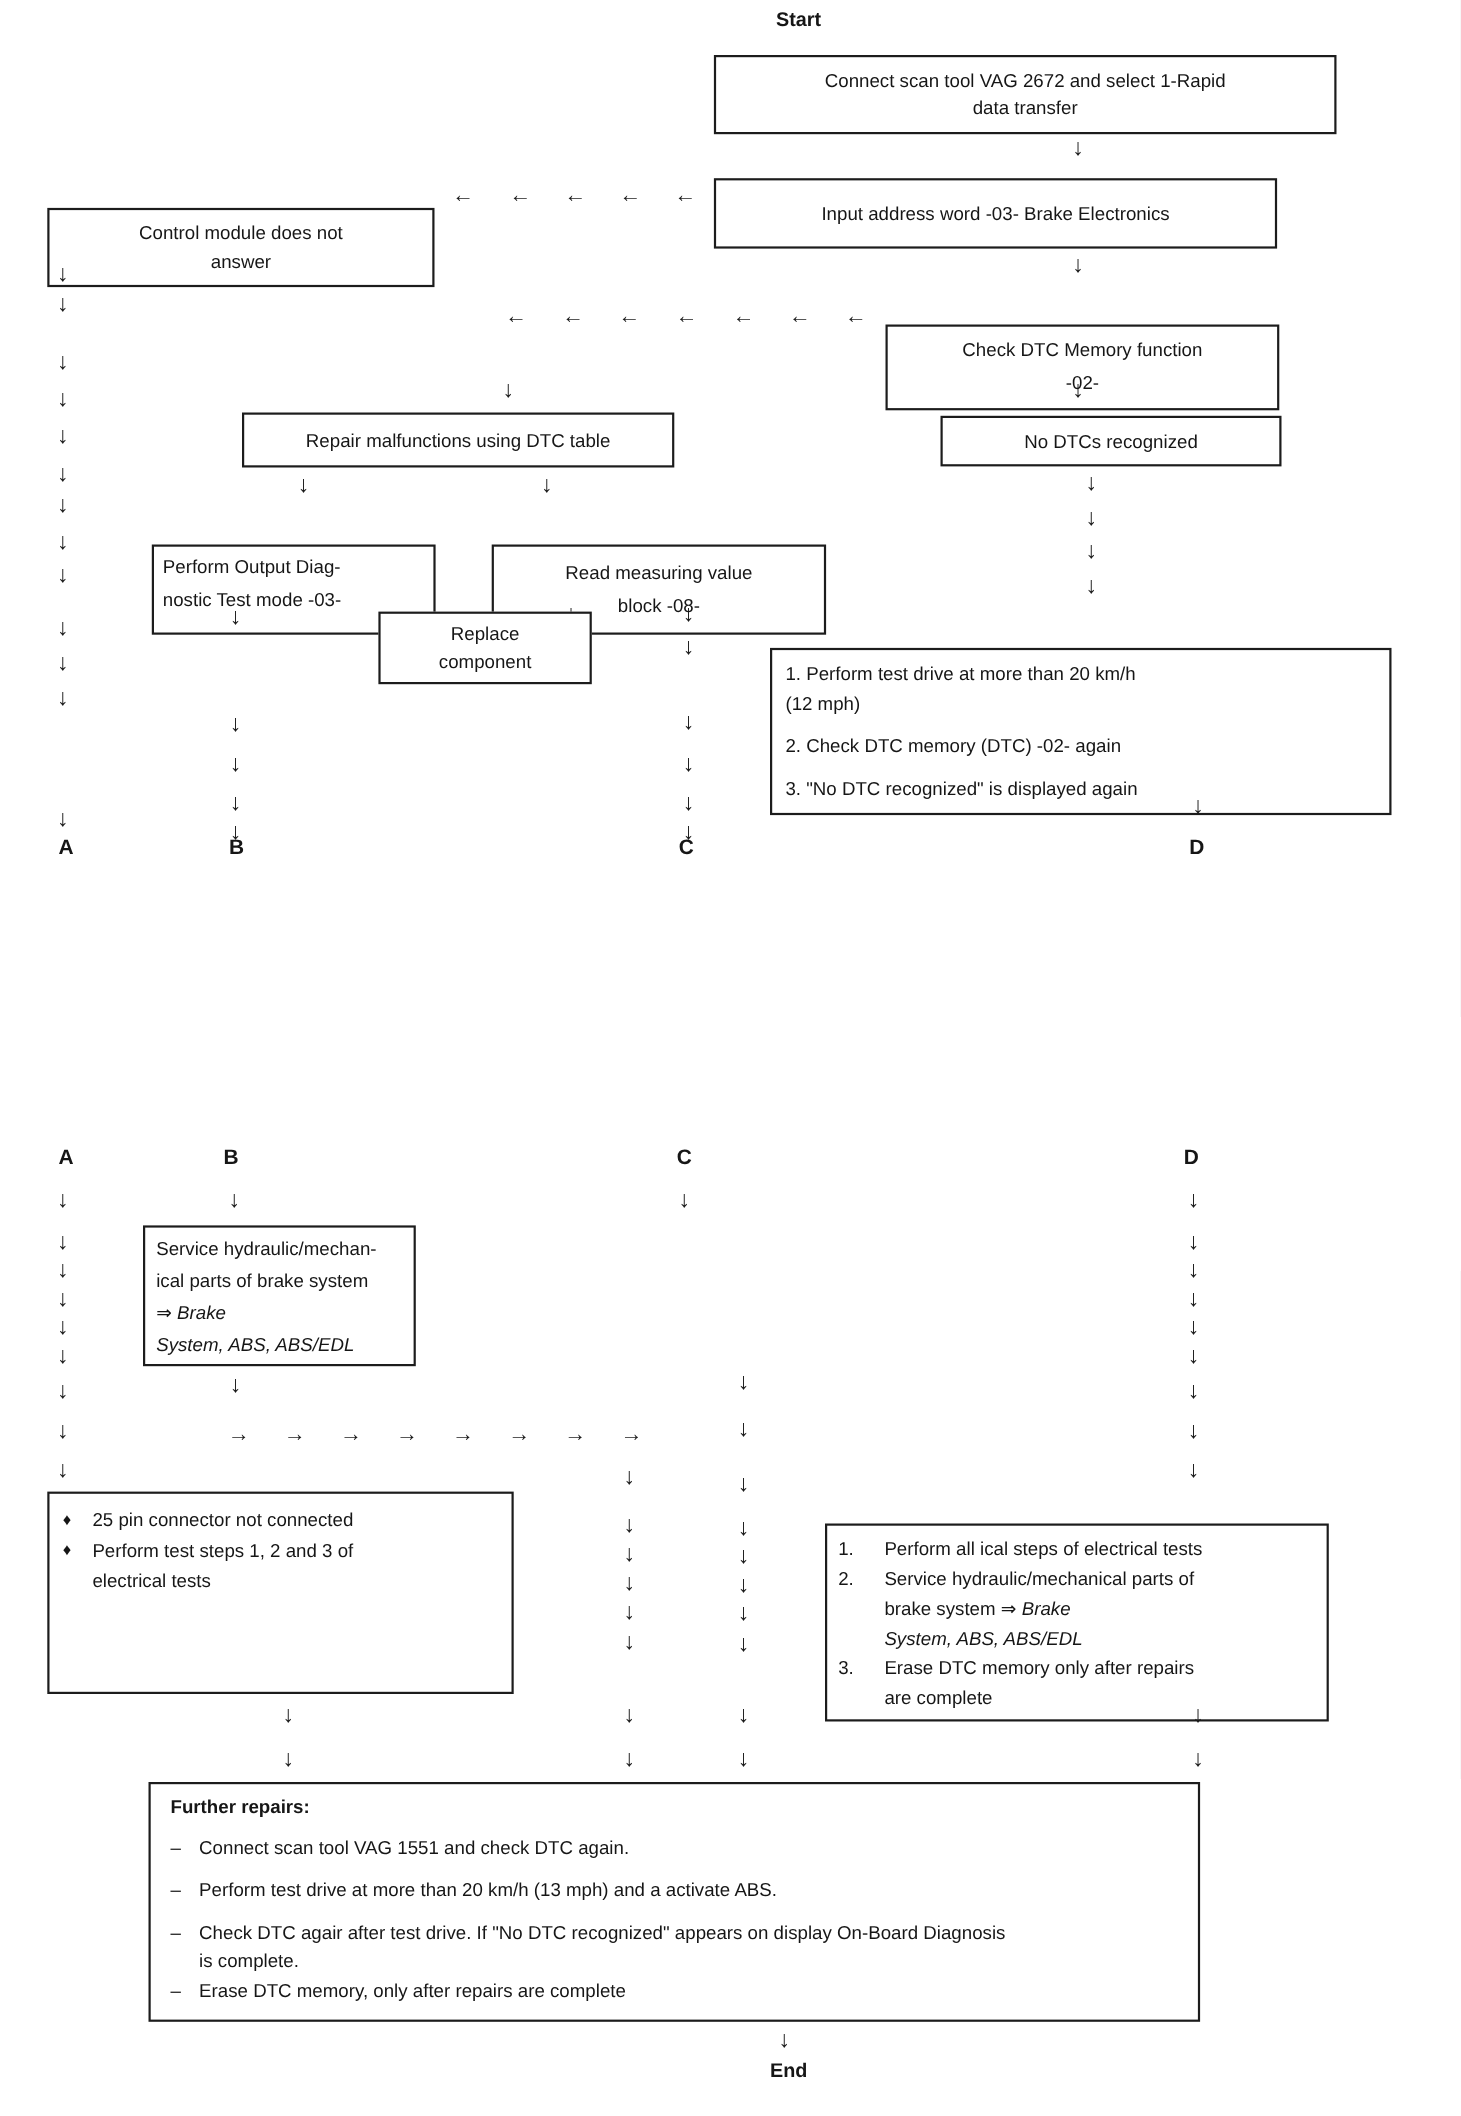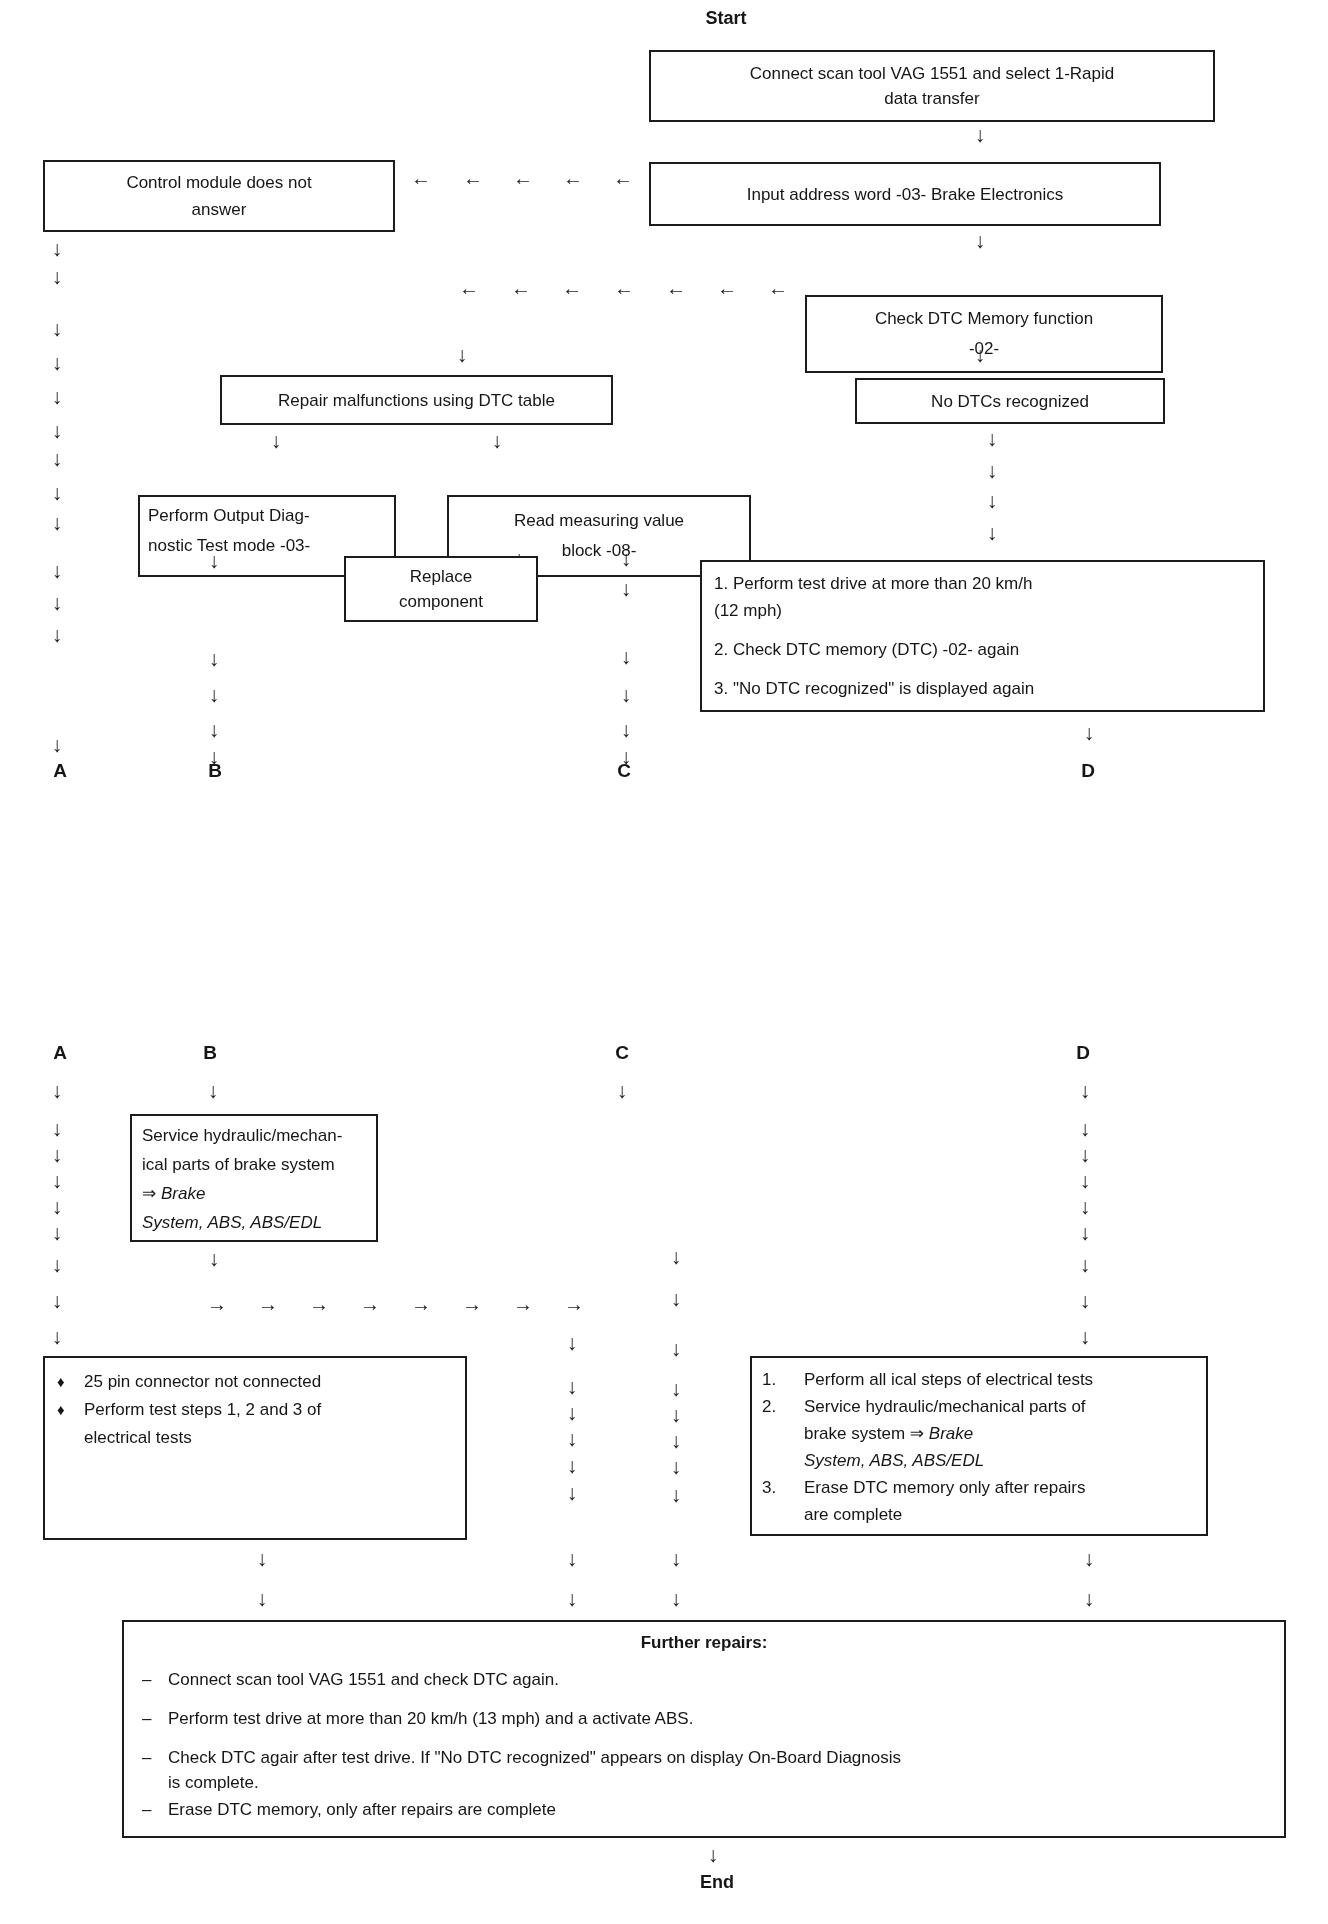--- a/index.html
+++ b/index.html
@@ -21,32 +21,32 @@
   .brow{display:flex;width:100%;}
   .bul{width:27px;flex:none;font-size:15px;}
   .hang{padding-left:27px;}
   .fbox{justify-content:flex-start;}
   .ftitle{font-weight:bold;font-size:17px;margin-bottom:12px;}
   .frow{display:flex;width:100%;text-align:left;margin-top:14px;font-size:17px;line-height:25px;}
   .dash{width:26px;flex:none;}
   .ftext{flex:1;}
   .lh29{line-height:29px;}
   .lh30{line-height:30px;margin-top:33px;}
-  .lh27{line-height:27px;}
+  .lh27{line-height:27px;margin-top:29px;}
   .lh28{line-height:28px;}
 </style>
 </head>
 <body>
 
 <div class="canvas">
 
   <div class="hdr" style="left:726px;top:8px">Start</div>
 
   <div class="box" style="left:649px;top:50px;width:566px;height:72px">
-    <div>Connect scan tool VAG 1551 and select 1-Rapid</div>
+    <div>Connect scan tool VAG 2672 and select 1-Rapid</div>
     <div>data transfer</div>
   </div>
   <span class="ar" style="left:980px;top:124px">↓</span>
 
   <div class="box lh27" style="left:43px;top:160px;width:352px;height:72px">
     <div>Control module does not</div>
     <div>answer</div>
   </div>
 
   <span class="al" style="left:411px;top:168px">←</span>
@@ -251,21 +251,21 @@
 
   <span class="ar" style="left:262px;top:1548px">↓</span>
   <span class="ar" style="left:572px;top:1548px">↓</span>
   <span class="ar" style="left:676px;top:1548px">↓</span>
   <span class="ar" style="left:1089px;top:1548px">↓</span>
   <span class="ar" style="left:262px;top:1588px">↓</span>
   <span class="ar" style="left:572px;top:1588px">↓</span>
   <span class="ar" style="left:676px;top:1588px">↓</span>
   <span class="ar" style="left:1089px;top:1588px">↓</span>
 
-  <div class="box la fbox" style="left:122px;top:1620px;width:1164px;height:218px;padding:8px 18px;align-items:center">
+  <div class="box la fbox" style="left:135px;top:1620px;width:956px;height:218px;padding:8px 18px;align-items:flex-start">
     <div class="ftitle" style="text-align:center">Further repairs:</div>
     <div class="frow" style="margin-top:0">
       <span class="dash">–</span>
       <span class="ftext">Connect scan tool VAG 1551 and check DTC again.</span>
     </div>
     <div class="frow">
       <span class="dash">–</span>
       <span class="ftext">Perform test drive at more than 20 km/h (13 mph) and a activate ABS.</span>
     </div>
     <div class="frow">

